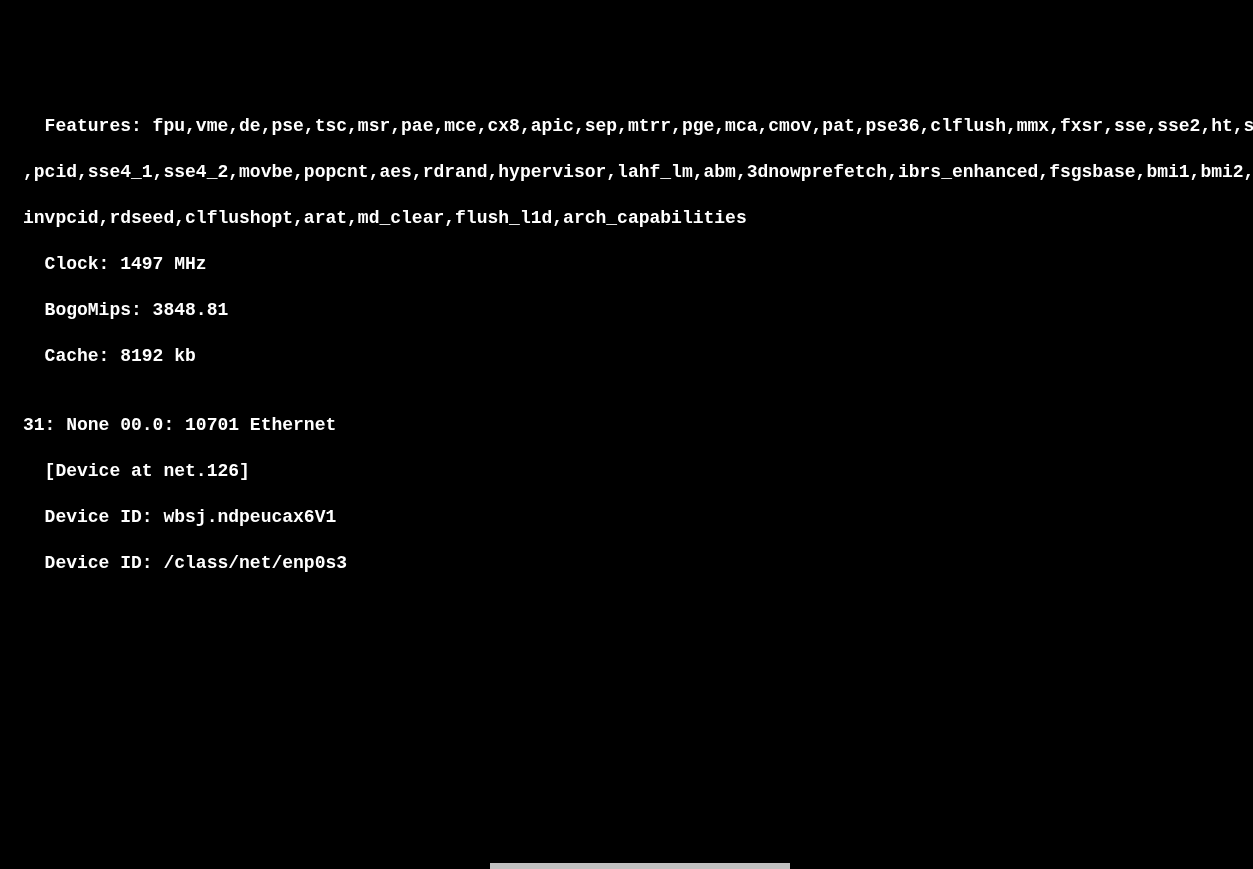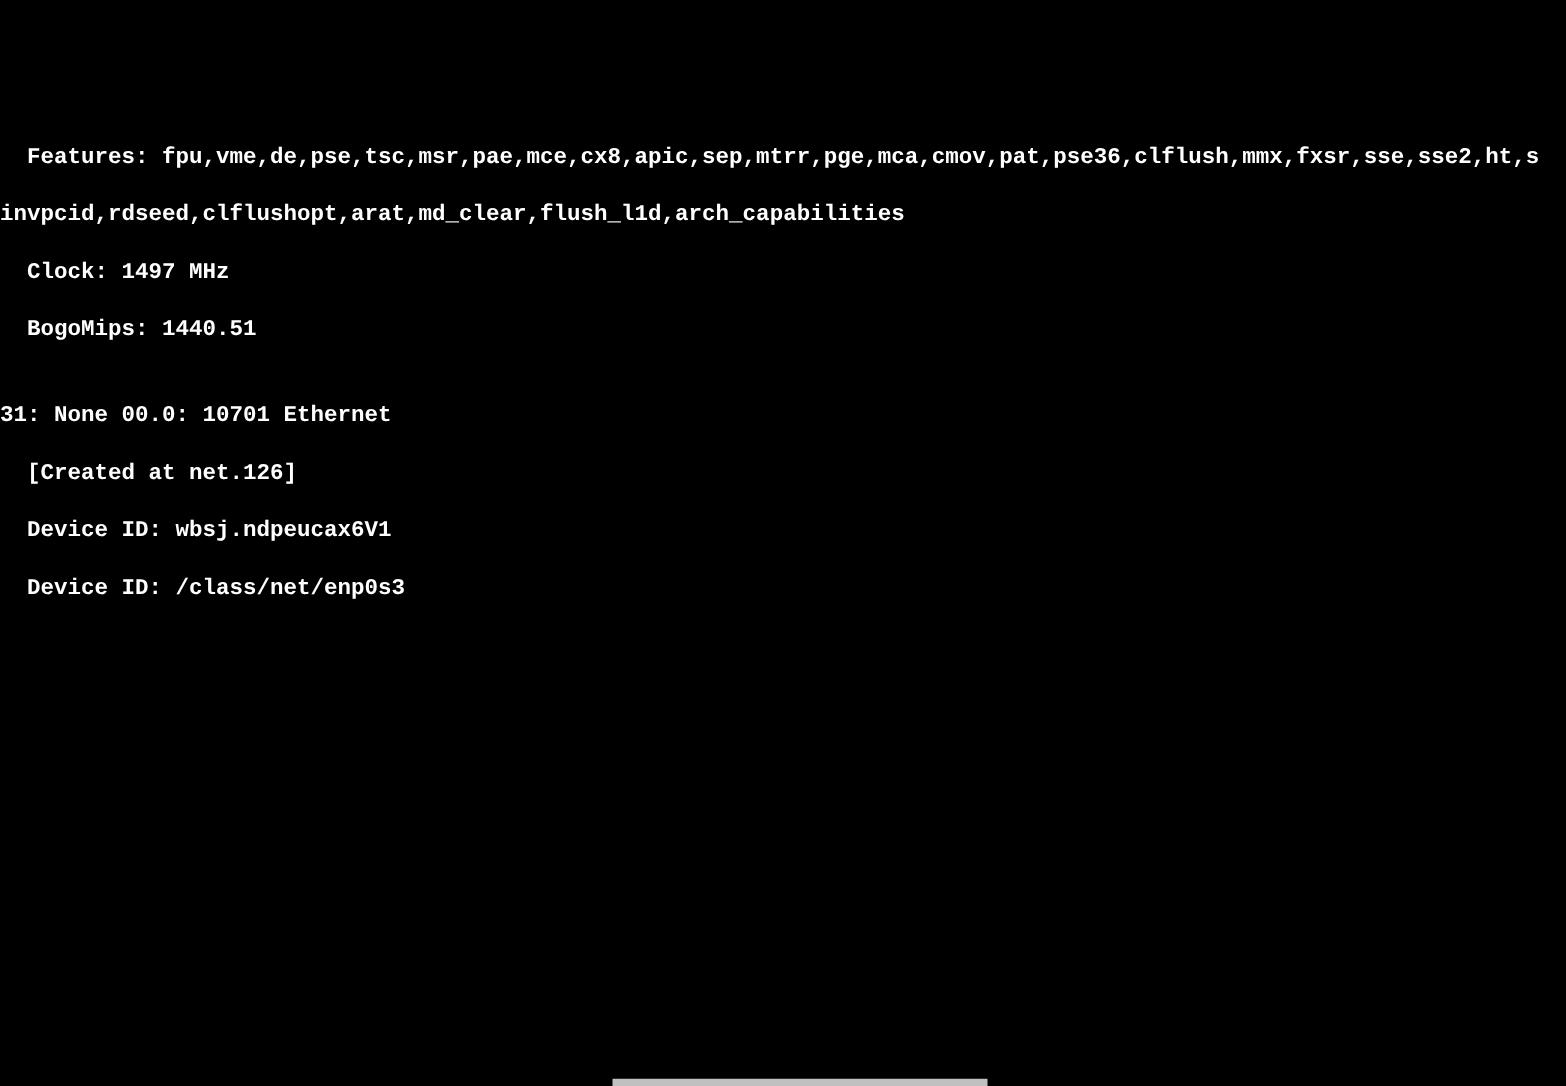--- a/index.html
+++ b/index.html
@@ -17,43 +17,46 @@
       height: 869px;
       overflow: hidden;
       white-space: pre;
       font-weight: bold;
     }
     .terminal {
       padding: 0;
     }
     .line {
       display: block;
+      margin-left: 23px;
     }
     .bottom-bar {
       position: absolute;
       bottom: 0;
       left: 490px;
       width: 300px;
       height: 6px;
       background-color: #c0c0c0;
     }
   </style>
 </head>
 <body>
 
 
 
 <div class="terminal">
 <span class="line">  Features: fpu,vme,de,pse,tsc,msr,pae,mce,cx8,apic,sep,mtrr,pge,mca,cmov,pat,pse36,clflush,mmx,fxsr,sse,sse2,ht,s</span>
+<span class="line">,pcid,sse4_1,sse4_2,movbe,popcnt,aes,rdrand,hypervisor,lahf_lm,abm,3dnowprefetch,ibrs_enhanced,fsgsbase,bmi1,bmi2,</span>
 <span class="line">invpcid,rdseed,clflushopt,arat,md_clear,flush_l1d,arch_capabilities</span>
 <span class="line">  Clock: 1497 MHz</span>
-<span class="line">  BogoMips: 1440.51</span>
+<span class="line">  BogoMips: 3848.81</span>
+<span class="line">  Cache: 8192 kb</span>
 <span class="line"></span>
 <span class="line">31: None 00.0: 10701 Ethernet</span>
-<span class="line">  [Created at net.126]</span>
+<span class="line">  [Device at net.126]</span>
 <span class="line">  Device ID: wbsj.ndpeucax6V1</span>
 <span class="line">  Device ID: /class/net/enp0s3</span>
 
 
 
 
 
 
 
 

